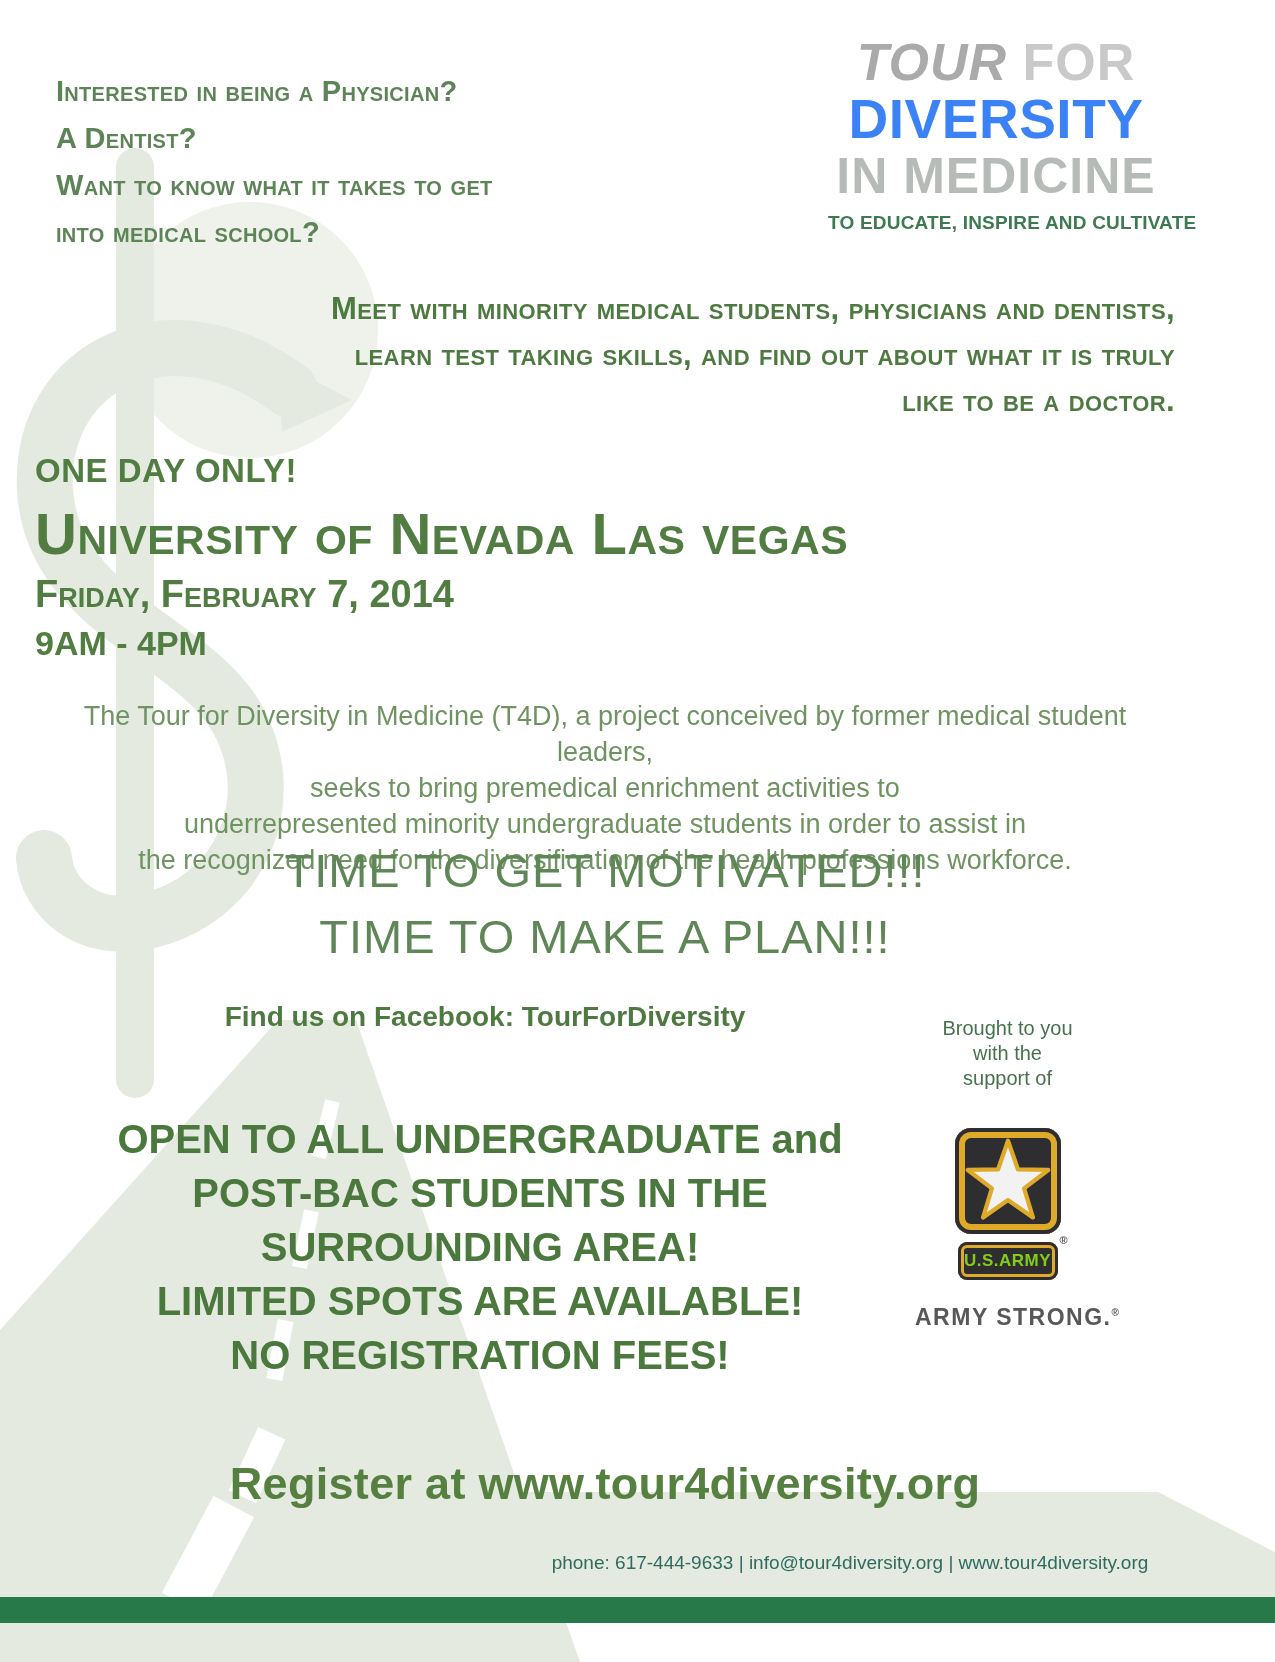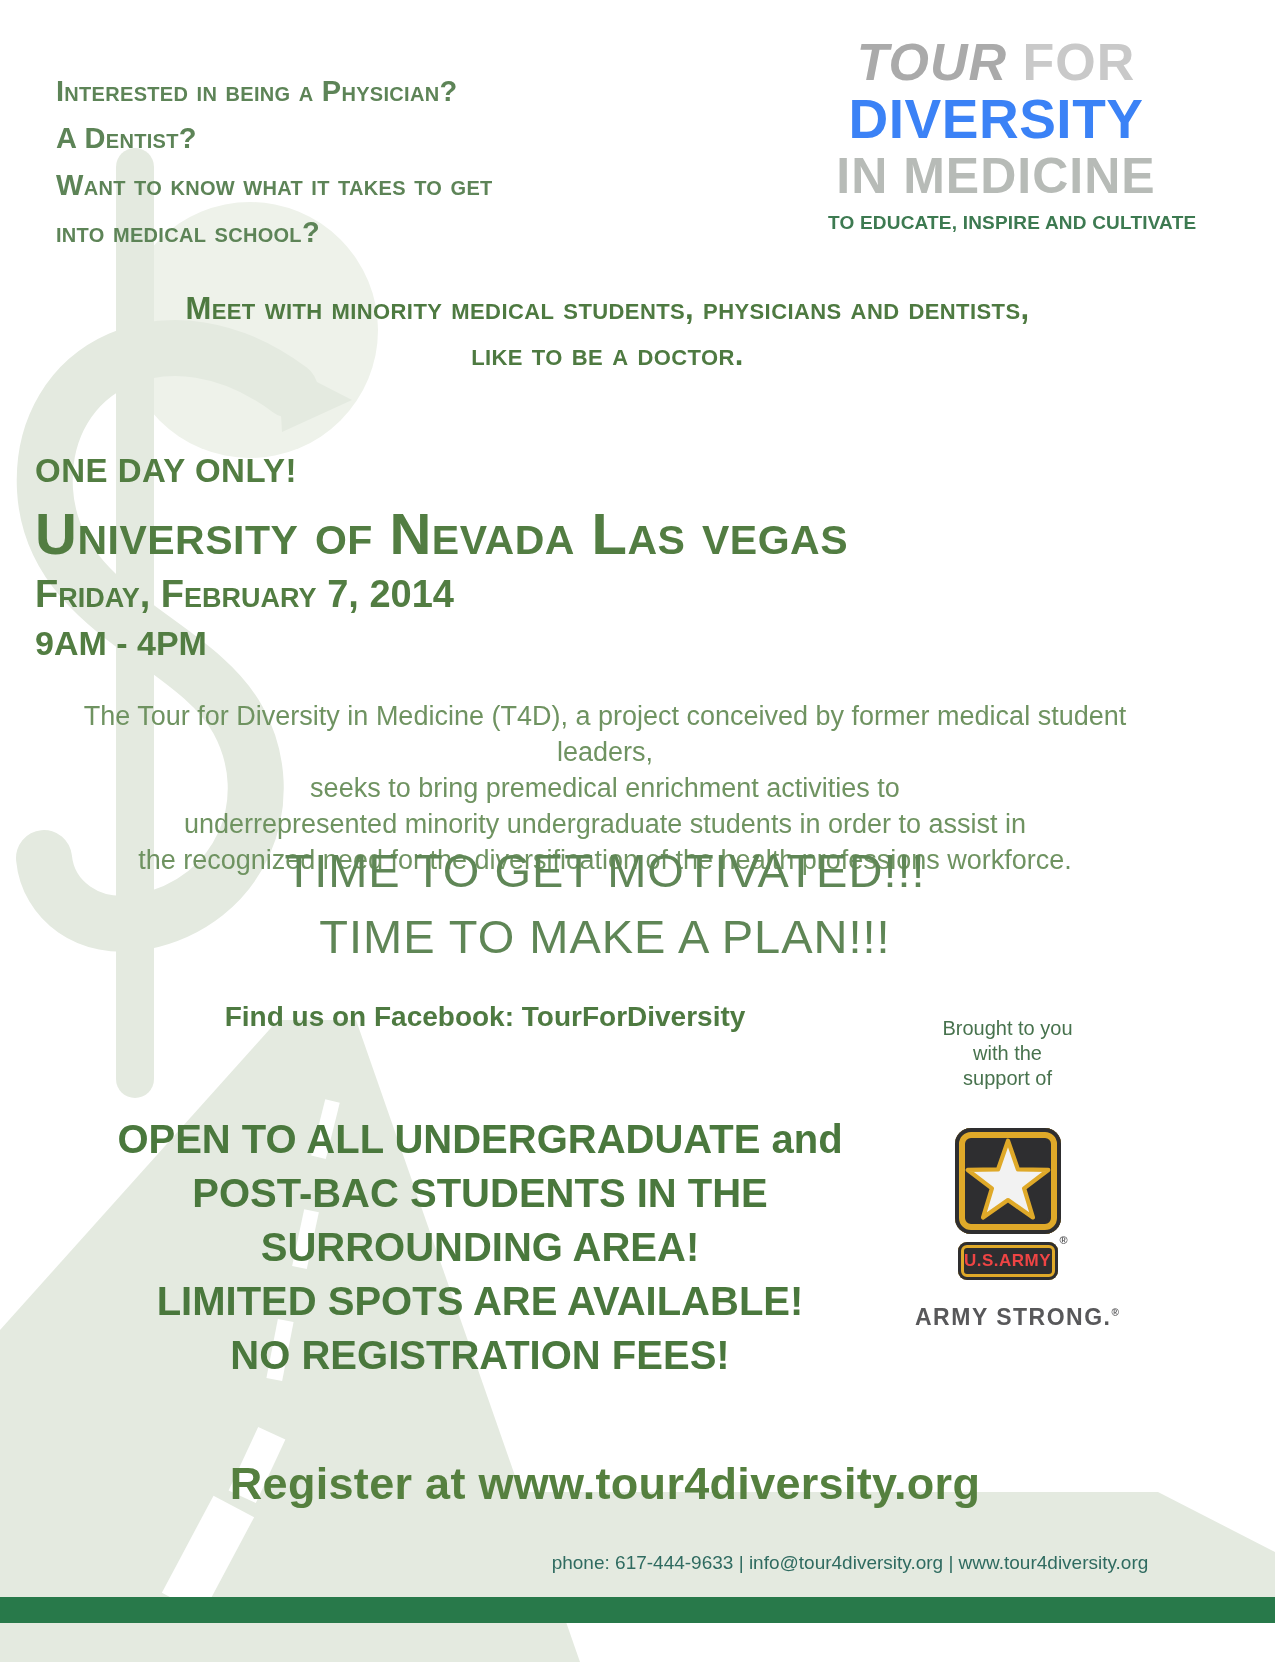--- a/index.html
+++ b/index.html
@@ -23,21 +23,21 @@
   .logo { left:828px; top:36px; width:336px; text-align:center; line-height:1; }
   .logo .l1 { font-size:52px; font-weight:800; letter-spacing:1px; white-space:nowrap; }
   .logo .l1 .tour { color:#aaaaaa; font-style:italic; }
   .logo .l1 .for  { color:#c9c9c9; font-weight:600; }
   .logo .l2 { font-size:55px; font-weight:800; color:#3b82f6; letter-spacing:0.5px; margin-top:4px; }
   .logo .l3 { font-size:50px; font-weight:700; color:#b7bbb7; letter-spacing:1px; margin-top:4px; }
   .logo .l4 { font-size:19px; font-weight:600; color:#3d7a51; letter-spacing:0.2px; margin-top:12px; white-space:nowrap; }
 
   
   .meet {
-    left:40px; top:286px; width:1135px; text-align:center;
+    left:40px; top:286px; width:1135px; text-align:right;
     color:#4e7a41; font-size:31px; font-weight:700;
     font-variant:small-caps; line-height:46px; letter-spacing:0.4px;
   }
 
   
   .event { left:35px; top:452px; width:1140px; text-align:left; color:#527d42; }
   .event .oneday { font-size:33px; font-weight:800; letter-spacing:0.5px; }
   .event .univ   { font-size:58px; font-weight:800; font-variant:small-caps; letter-spacing:0.5px; margin-top:10px; }
   .event .date   { font-size:38px; font-weight:800; font-variant:small-caps; margin-top:6px; }
   .event .time   { font-size:34px; font-weight:800; margin-top:8px; }
@@ -69,21 +69,21 @@
   .army-badge {
     position:relative; width:106px; height:106px; margin:0 auto;
     background:#2e2e30; border-radius:16px;
     box-shadow: inset 0 0 0 4px #2e2e30, inset 0 0 0 10px #dfa929, inset 0 0 0 13px #2e2e30;
   }
   .army-banner-row { position:relative; width:112px; margin:8px auto 0; }
   .army-banner {
     width:100px; height:38px; margin:0 auto; background:#2e2e30;
     border-radius:9px; box-shadow: inset 0 0 0 3px #2e2e30, inset 0 0 0 6px #dfa929;
     display:flex; align-items:center; justify-content:center;
-    color:#ef4444; font-size:17px; font-weight:800; letter-spacing:0.5px;
+    color:#84cc16; font-size:17px; font-weight:800; letter-spacing:0.5px;
   }
   .army-reg {
     position:absolute; right:-4px; top:-8px; color:#58585a; font-size:11px; font-weight:700;
   }
   .army-strong {
     margin-top:24px; color:#58585a; font-size:23px; font-weight:800; letter-spacing:1.5px; white-space:nowrap;
   }
   .army-strong sup { font-size:10px; }
 
   
@@ -141,20 +141,21 @@
     <div class="l1">
       <span class="tour">TOUR</span><span class="for"> FOR</span>
     </div>
     <div class="l2">DIVERSITY</div>
     <div class="l3">IN MEDICINE</div>
     <div class="l4">TO EDUCATE, INSPIRE AND CULTIVATE</div>
   </div>
 
   <div class="layer meet">
     <div>Meet with minority medical students, physicians and dentists,</div>
+    <div>learn test taking skills, and find out about what it is truly</div>
     <div>like to be a doctor.</div>
   </div>
 
   <div class="layer event">
     <div class="oneday">ONE DAY ONLY!</div>
     <div class="univ">University of Nevada Las vegas</div>
     <div class="date">Friday, February 7, 2014</div>
     <div class="time">9AM - 4PM</div>
   </div>
 

